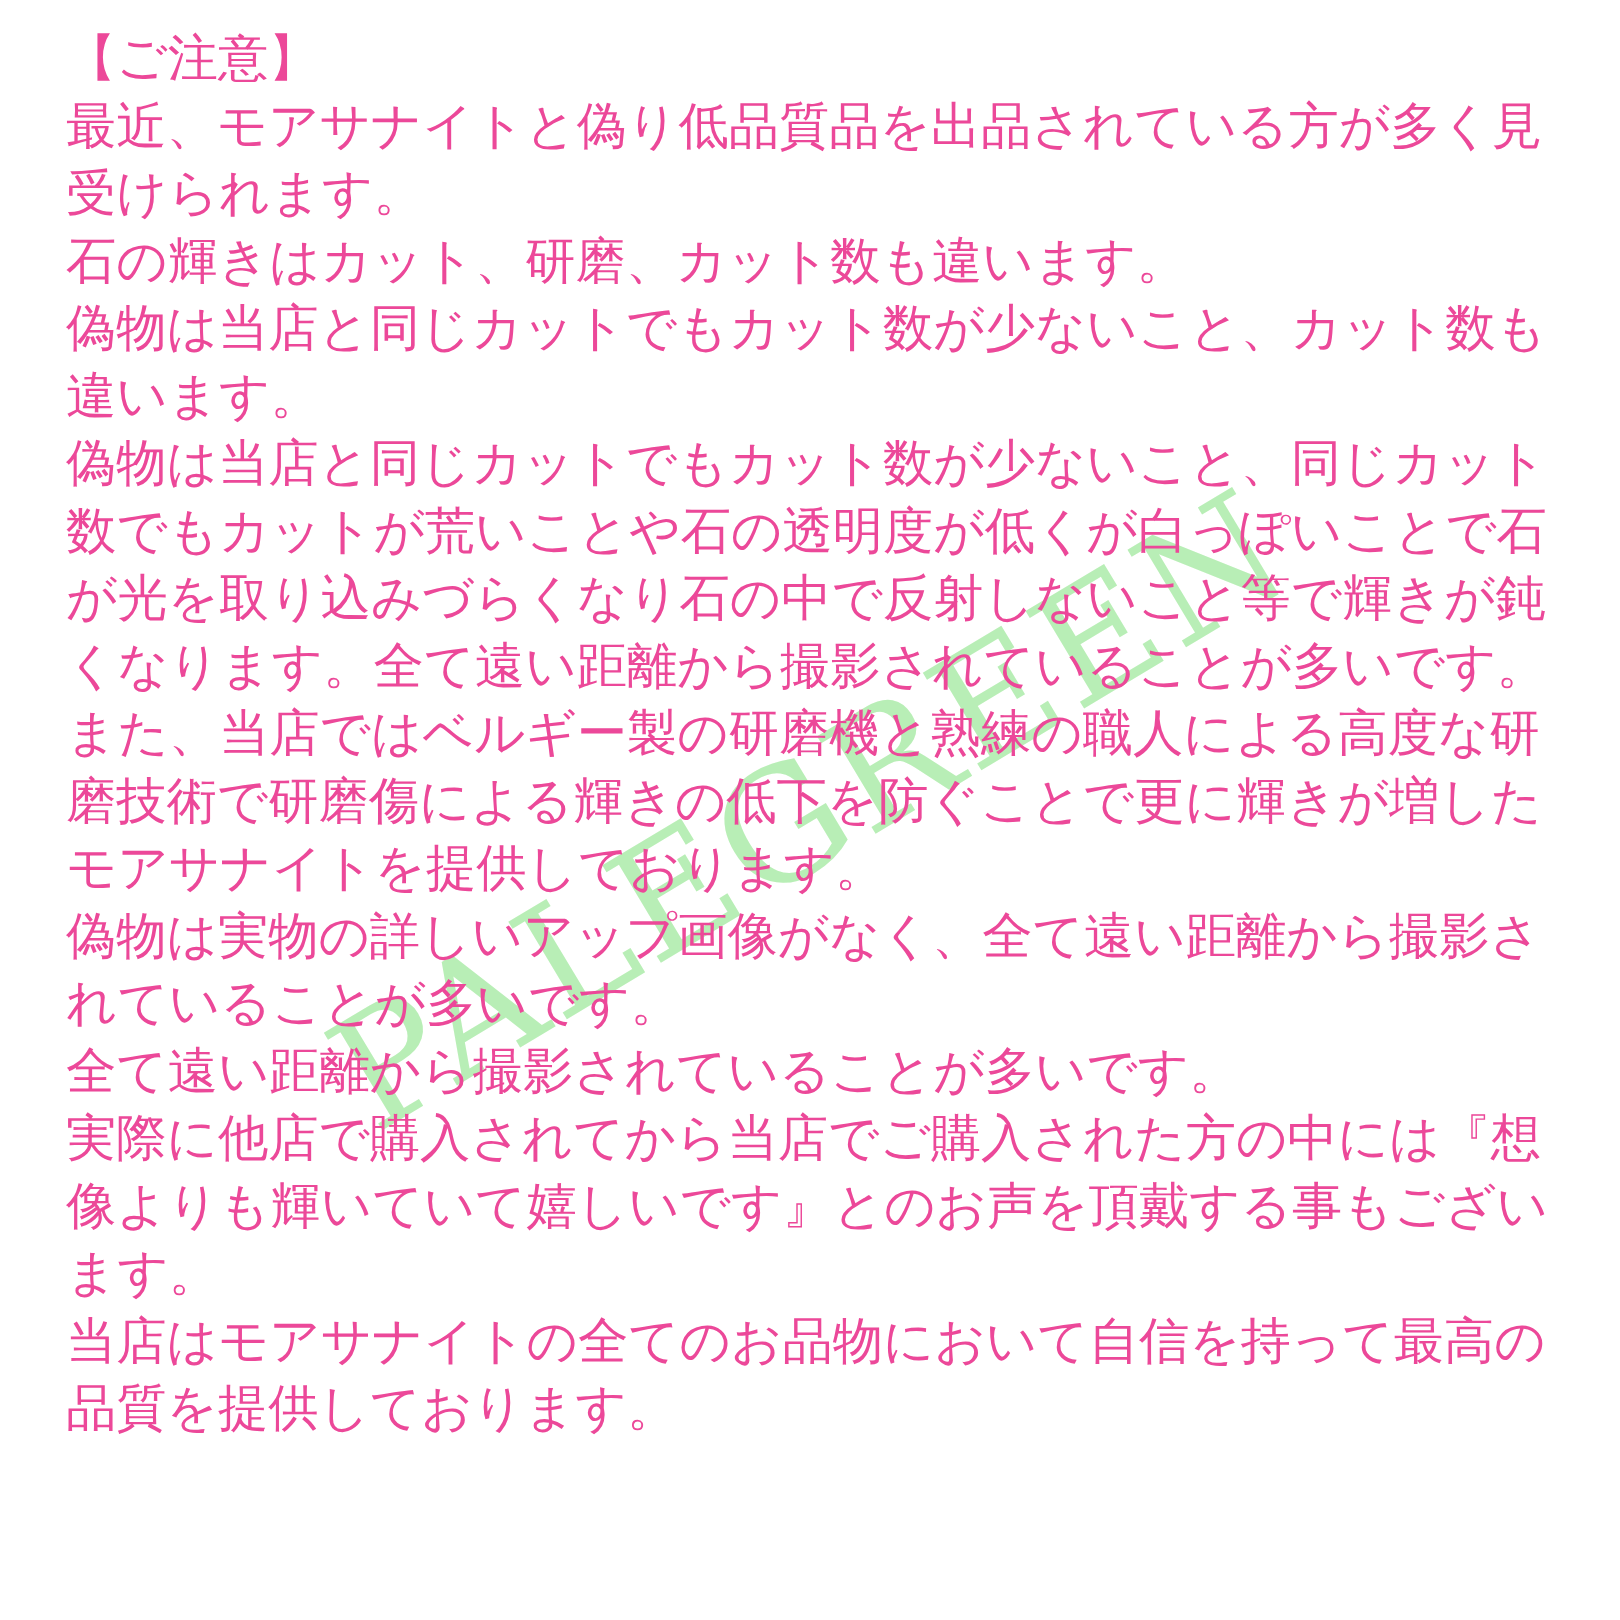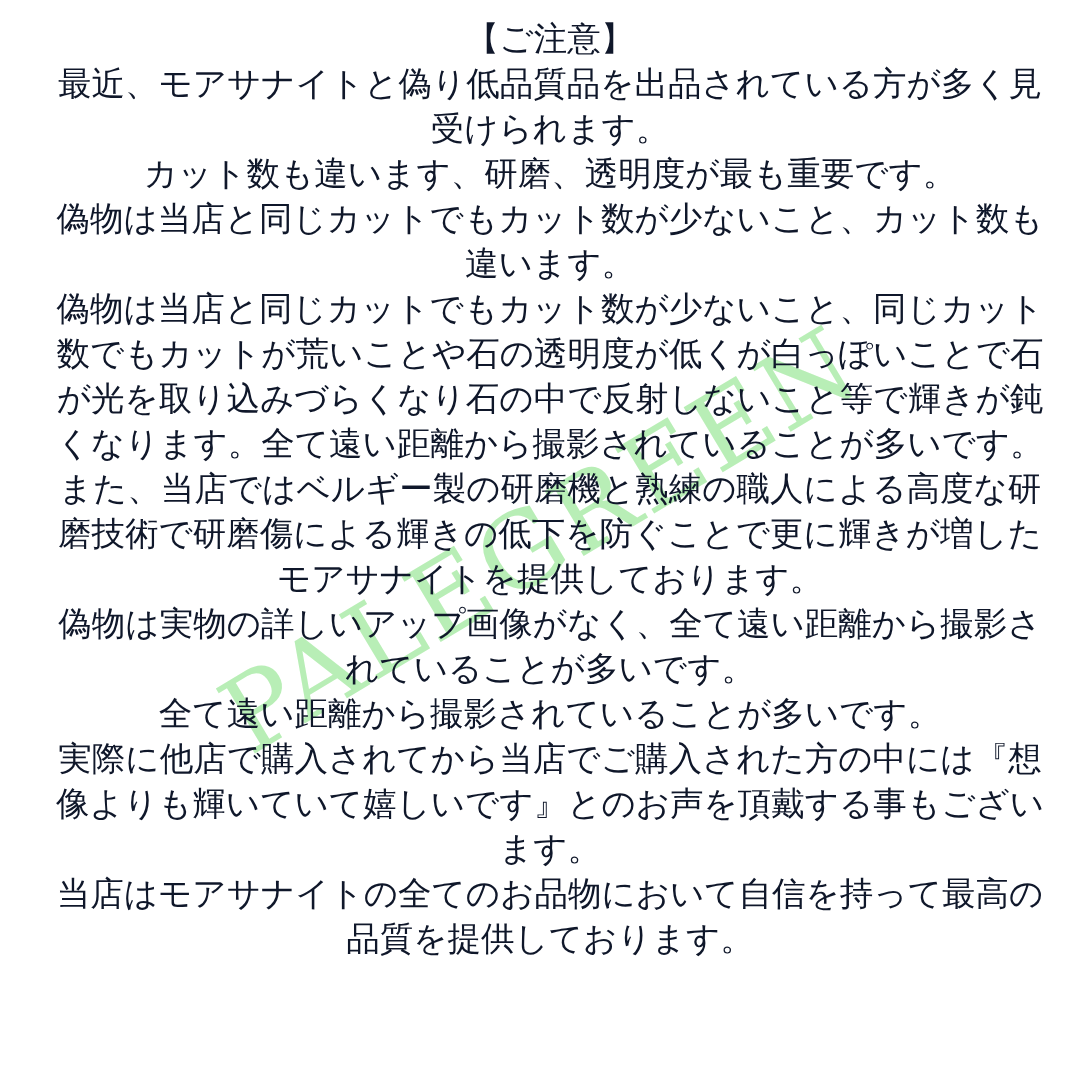--- a/index.html
+++ b/index.html
@@ -42,45 +42,45 @@
     white-space: nowrap;
     font-weight: 400;
   }
   #doc {
     position: relative;
     z-index: 2;
     padding: 16px 24px 0 44px;
     box-sizing: border-box;
   }
   .para {
-    color: #0f172a;
+    color: #ec4899;
     font-size: 33.5px;
     line-height: 45px;
     margin: 0 0 0 0;
     letter-spacing: 0px;
-    text-align: center;
+    text-align: left;
     word-break: break-all;
   }
   .para.heading {
     margin-bottom: 0;
   }
 </style>
 </head>
 <body>
 
 <div id="page">
 
   <div id="watermark">
     <div class="wm-text">PALEGREEN</div>
   </div>
 
   <div id="doc">
     <p class="para heading">【ご注意】</p>
     <p class="para">最近、モアサナイトと偽り低品質品を出品されている方が多く見受けられます。</p>
-    <p class="para">カット数も違います、研磨、透明度が最も重要です。</p>
+    <p class="para">石の輝きはカット、研磨、カット数も違います。</p>
     <p class="para">偽物は当店と同じカットでもカット数が少ないこと、カット数も違います。</p>
     <p class="para">偽物は当店と同じカットでもカット数が少ないこと、同じカット数でもカットが荒いことや石の透明度が低くが白っぽいことで石が光を取り込みづらくなり石の中で反射しないこと等で輝きが鈍くなります。全て遠い距離から撮影されていることが多いです。</p>
     <p class="para">また、当店ではベルギー製の研磨機と熟練の職人による高度な研磨技術で研磨傷による輝きの低下を防ぐことで更に輝きが増したモアサナイトを提供しております。</p>
     <p class="para">偽物は実物の詳しいアップ画像がなく、全て遠い距離から撮影されていることが多いです。</p>
     <p class="para">全て遠い距離から撮影されていることが多いです。</p>
     <p class="para">実際に他店で購入されてから当店でご購入された方の中には『想像よりも輝いていて嬉しいです』とのお声を頂戴する事もございます。</p>
     <p class="para">当店はモアサナイトの全てのお品物において自信を持って最高の品質を提供しております。</p>
   </div>
 
 </div>

